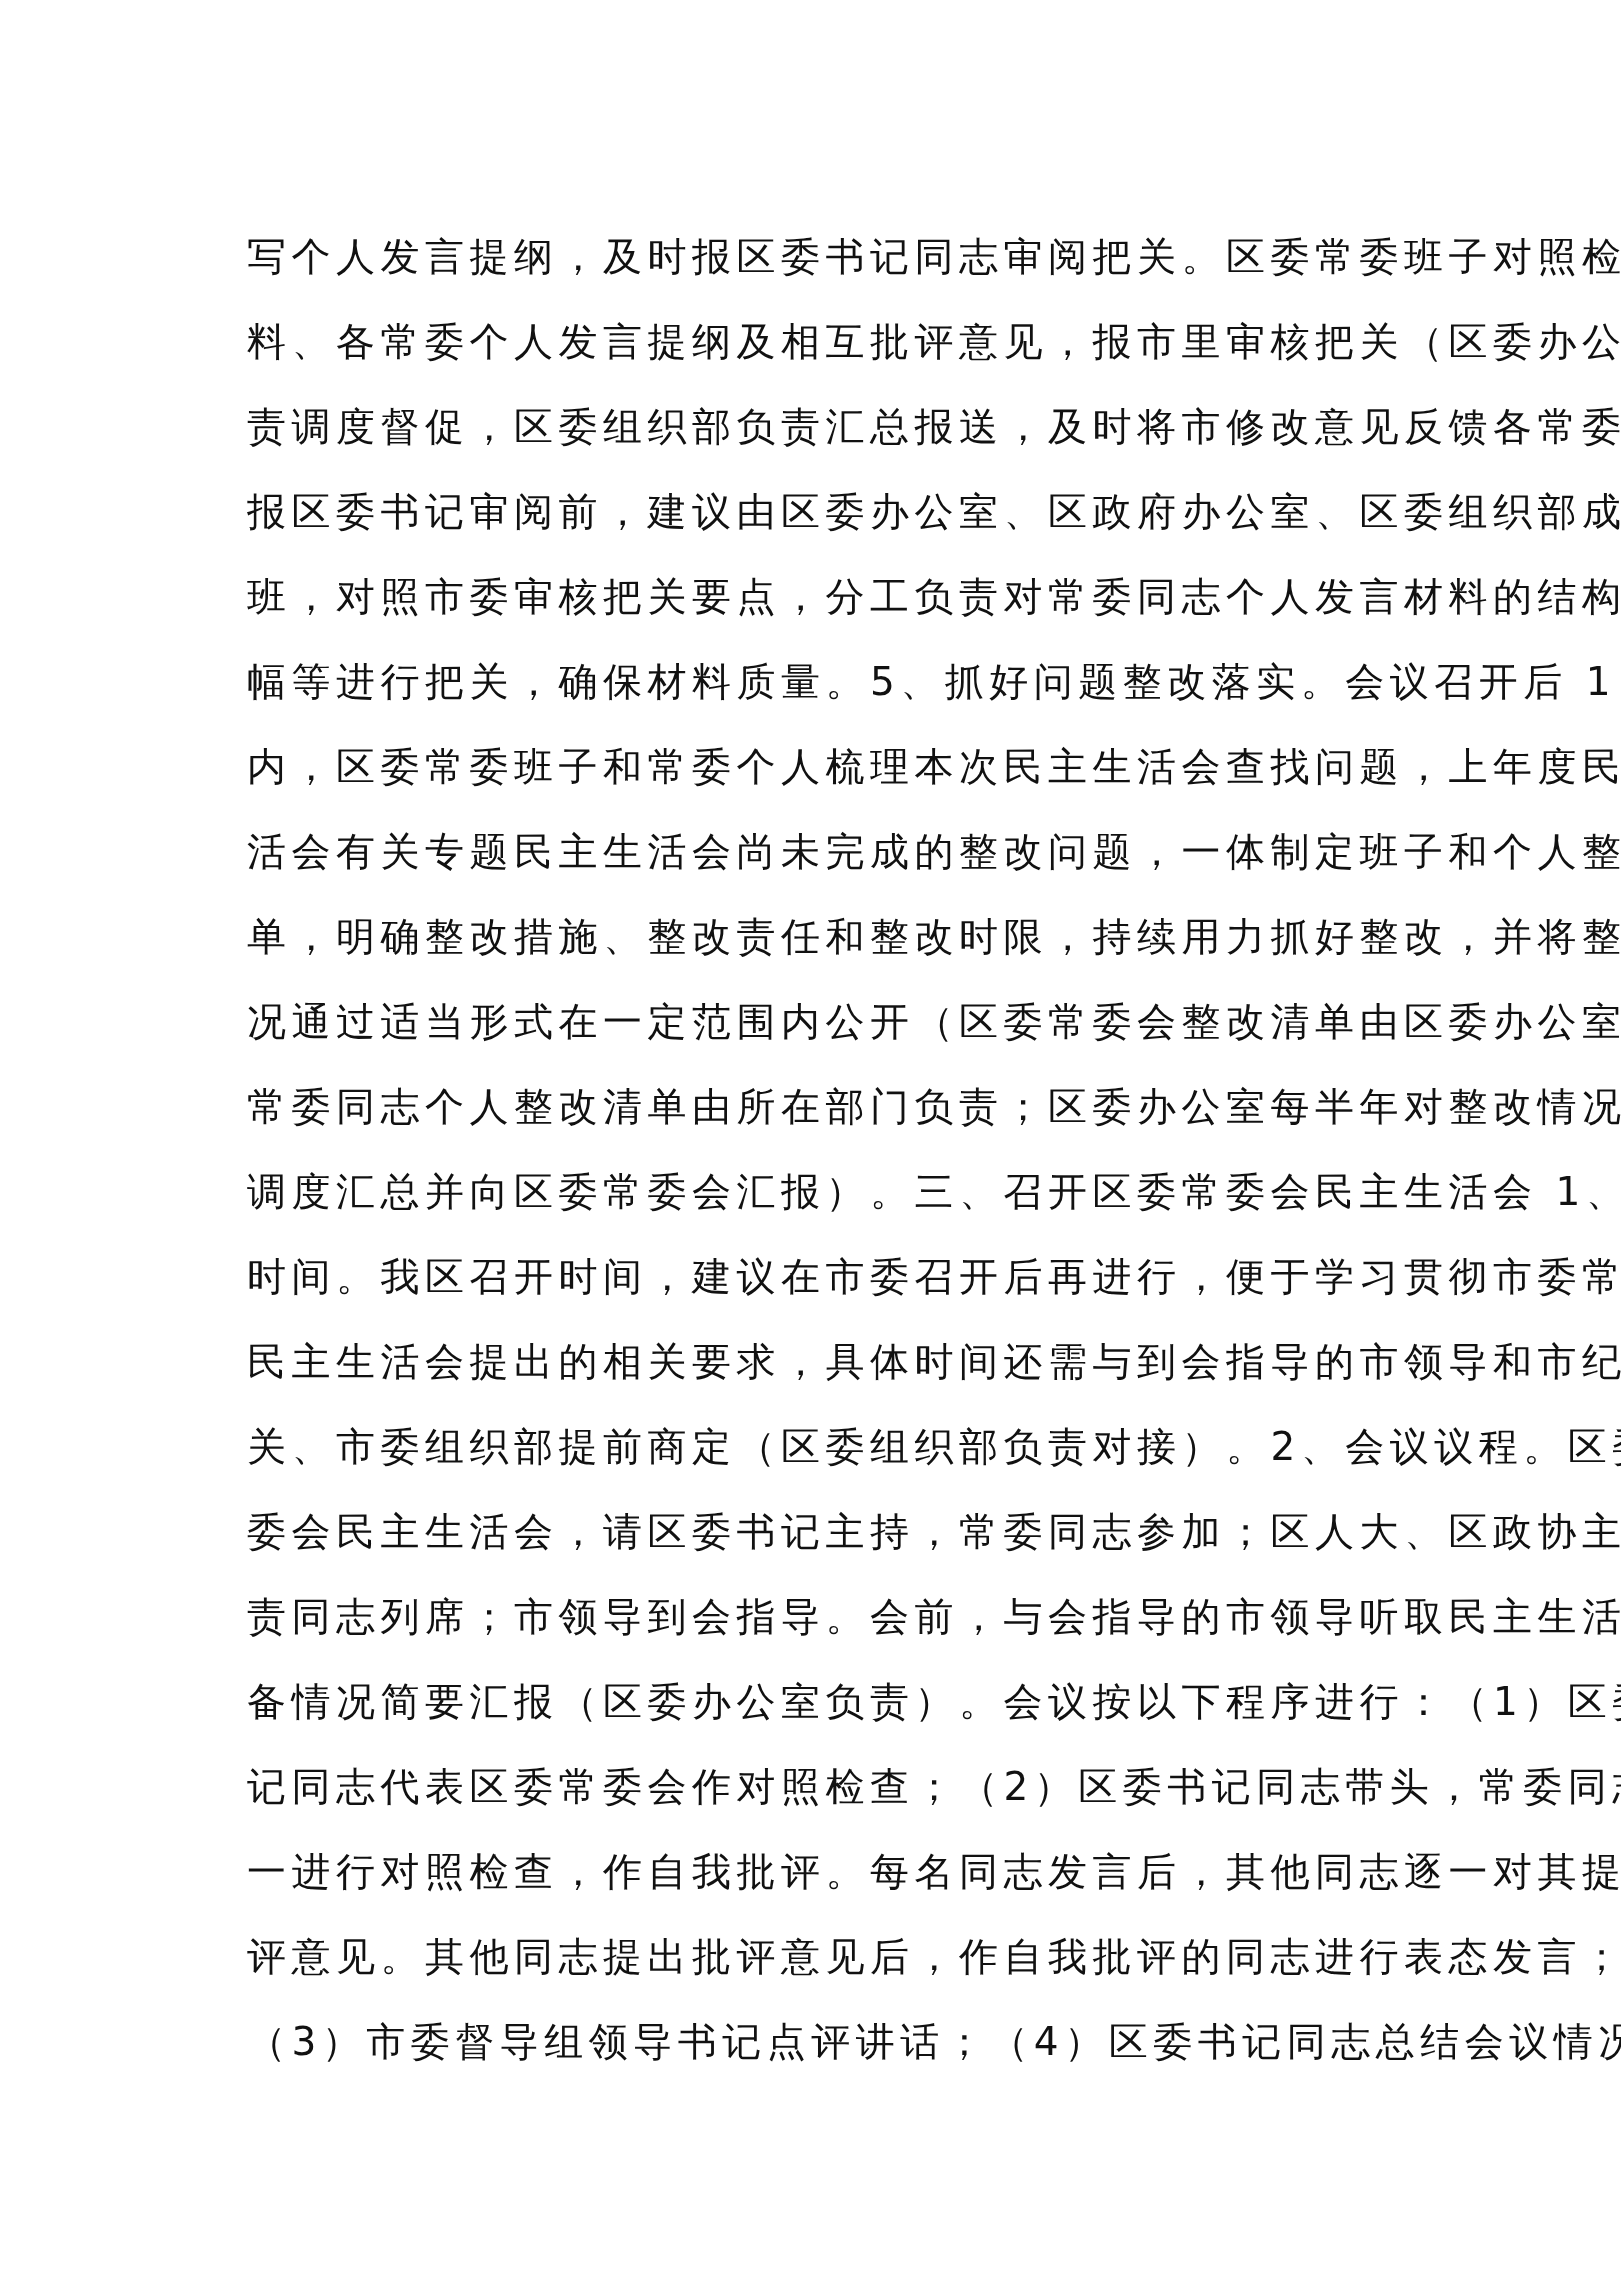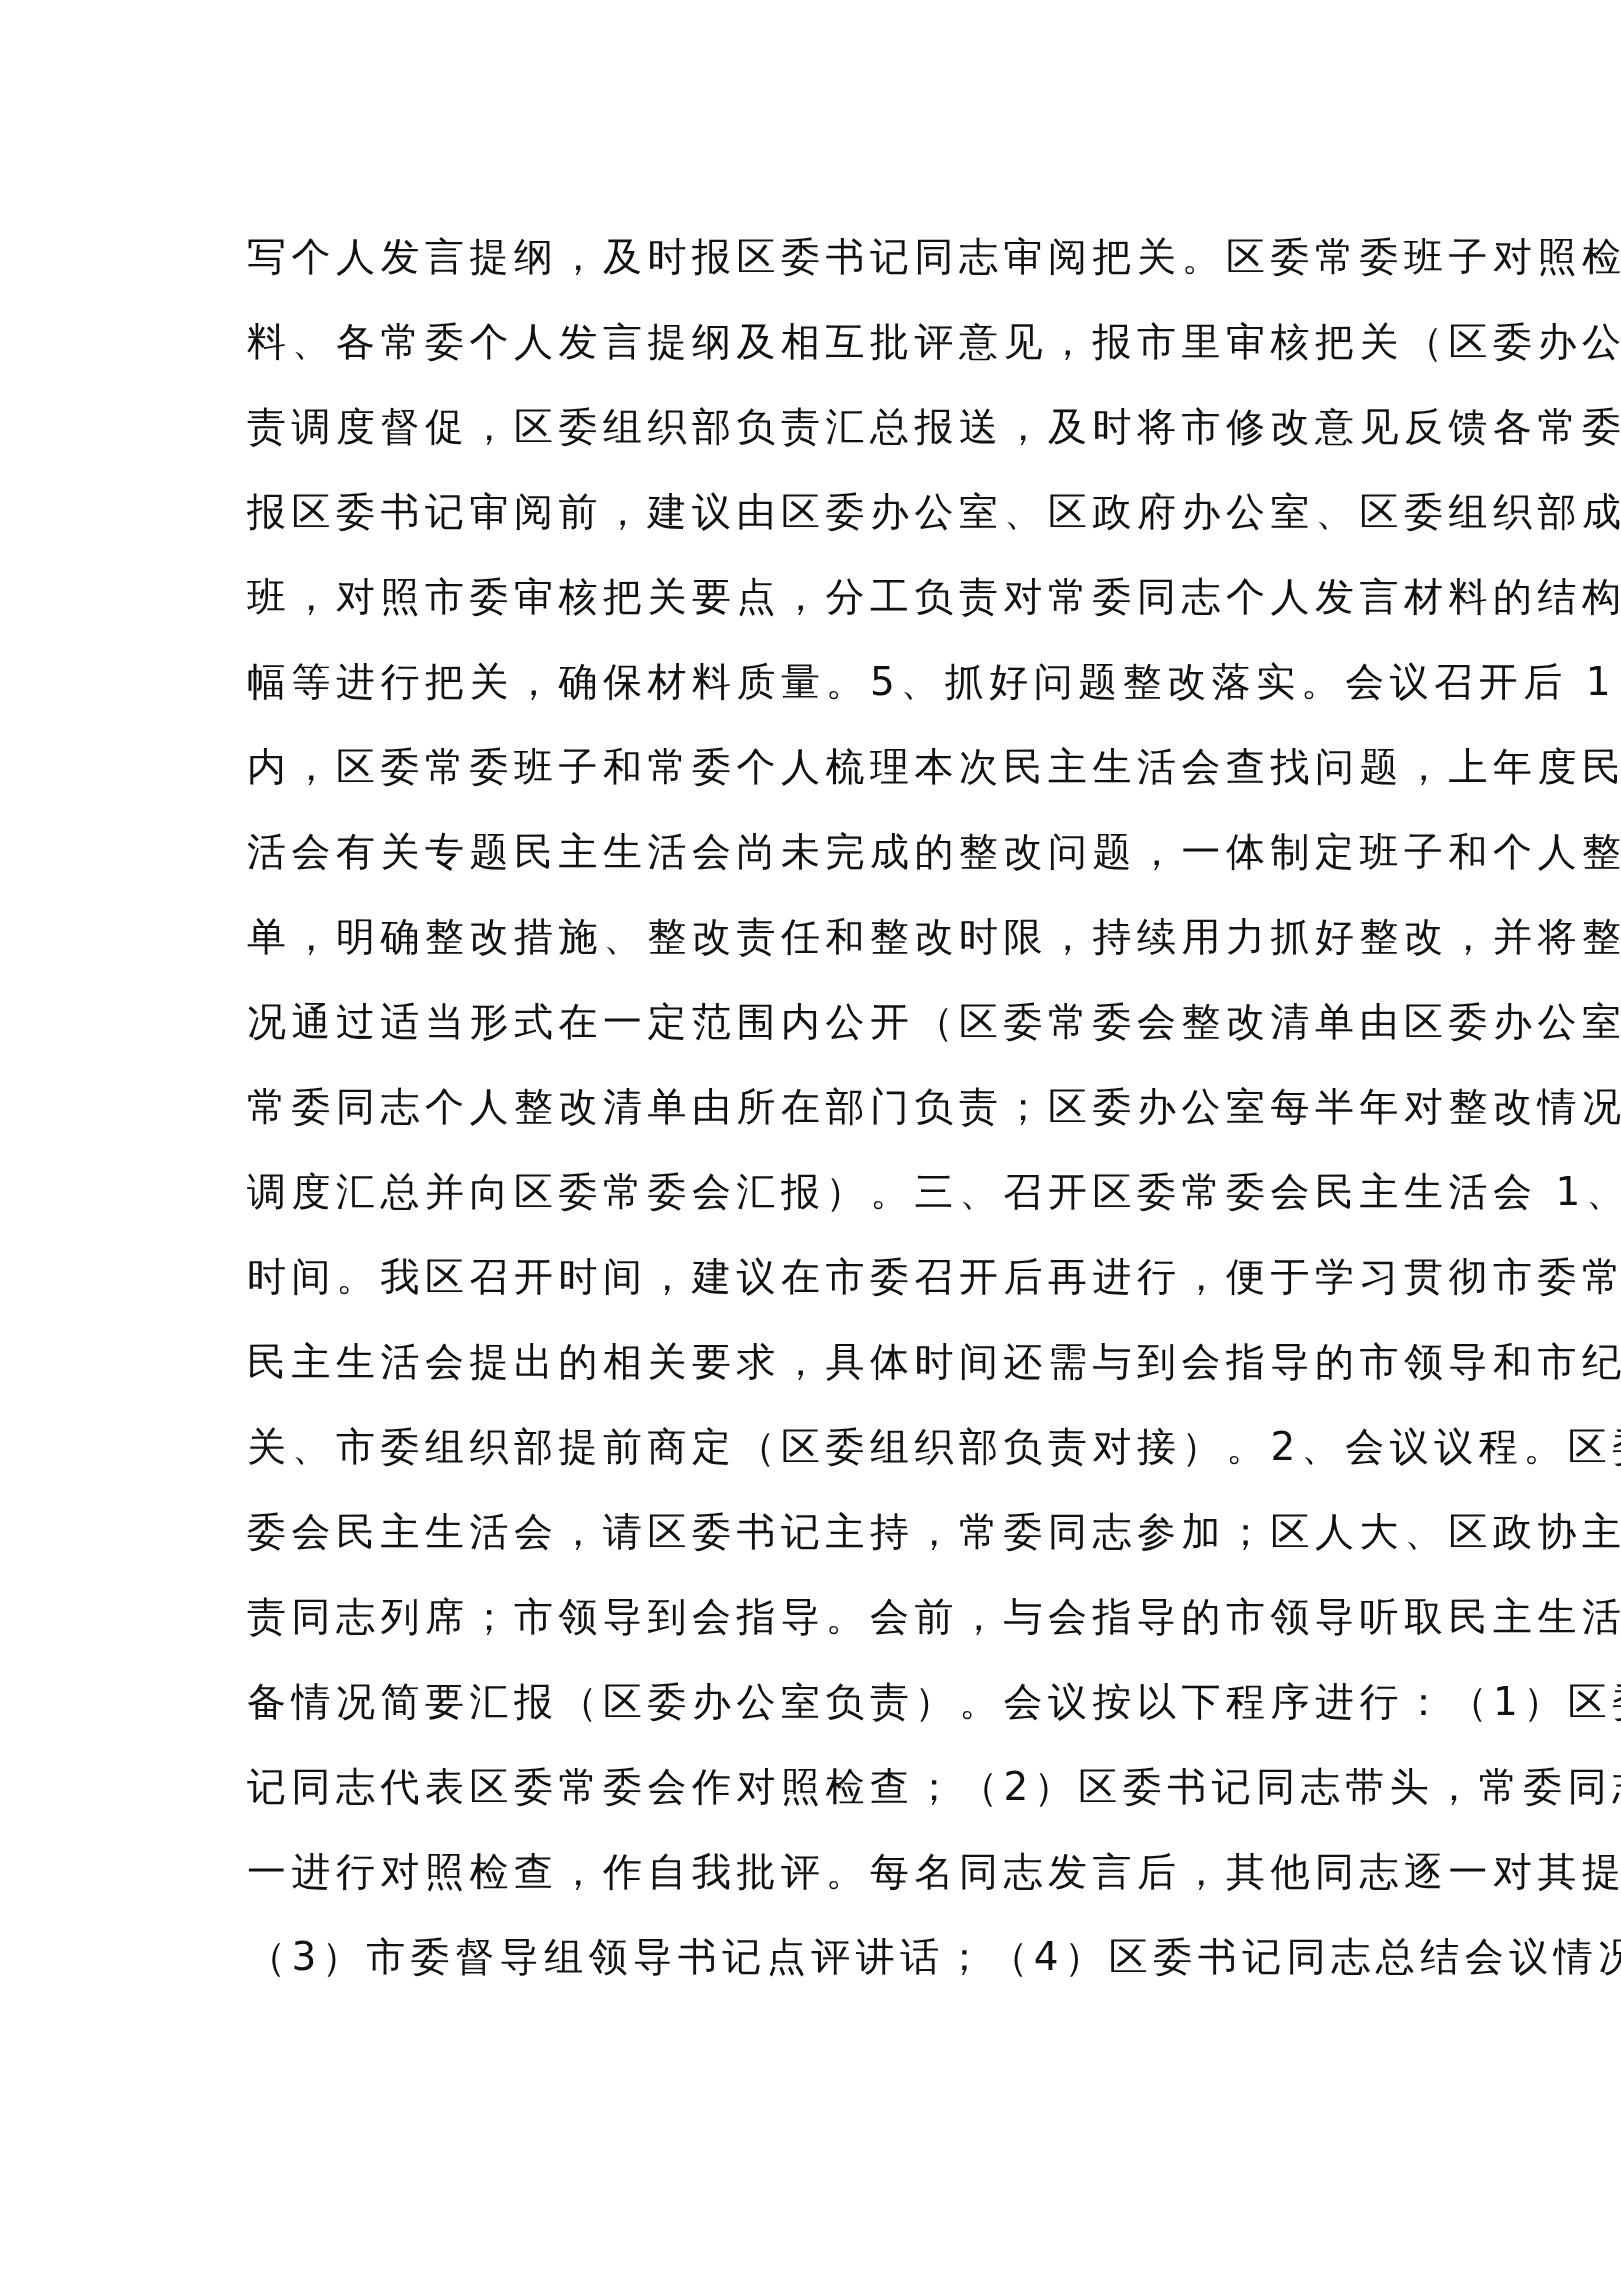--- a/index.html
+++ b/index.html
@@ -57,16 +57,17 @@
     <span class="line">常委同志个人整改清单由所在部门负责；区委办公室每半年对整改情况进行</span>
     <span class="line">调度汇总并向区委常委会汇报）。三、召开区委常委会民主生活会 1、会议</span>
     <span class="line">时间。我区召开时间，建议在市委召开后再进行，便于学习贯彻市委常委会</span>
     <span class="line">民主生活会提出的相关要求，具体时间还需与到会指导的市领导和市纪委机</span>
     <span class="line">关、市委组织部提前商定（区委组织部负责对接）。2、会议议程。区委常</span>
     <span class="line">委会民主生活会，请区委书记主持，常委同志参加；区人大、区政协主要负</span>
     <span class="line">责同志列席；市领导到会指导。会前，与会指导的市领导听取民主生活会准</span>
     <span class="line">备情况简要汇报（区委办公室负责）。会议按以下程序进行：（1）区委书</span>
     <span class="line">记同志代表区委常委会作对照检查；（2）区委书记同志带头，常委同志逐</span>
     <span class="line">一进行对照检查，作自我批评。每名同志发言后，其他同志逐一对其提出批</span>
+    <span class="line">评意见。其他同志提出批评意见后，作自我批评的同志进行表态发言；</span>
     <span class="line">（3）市委督导组领导书记点评讲话；（4）区委书记同志总结会议情况，提</span>
   </div>
 </div>
 
 
 </body></html>

